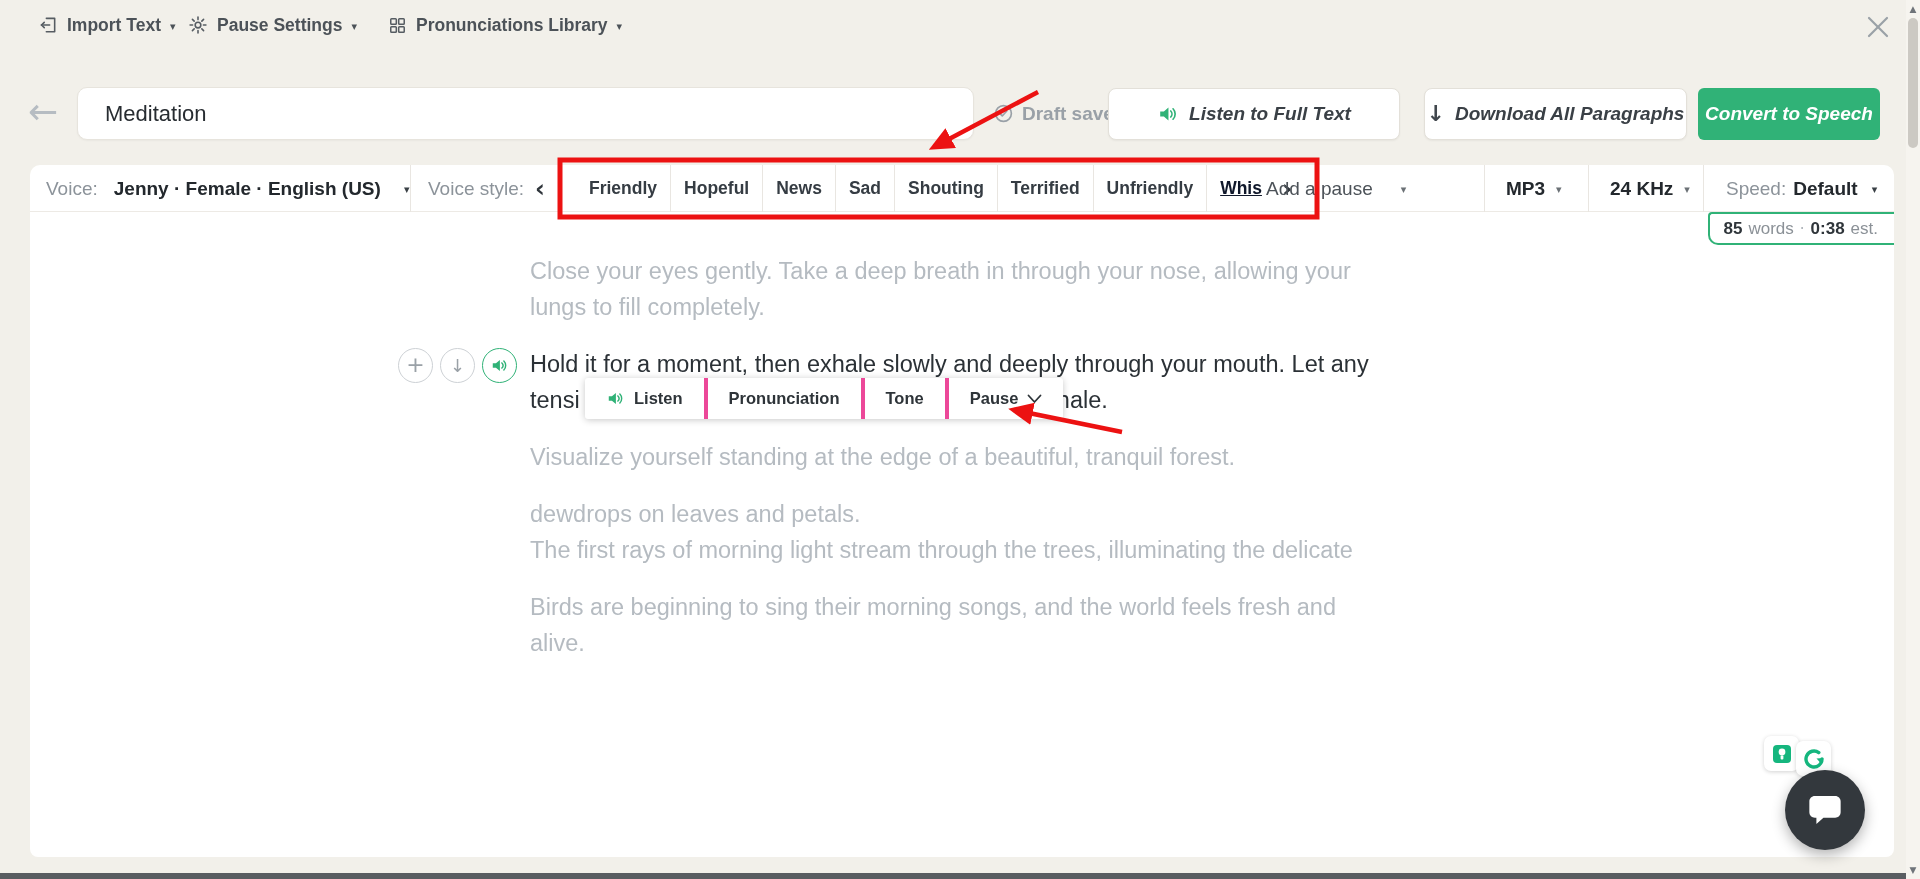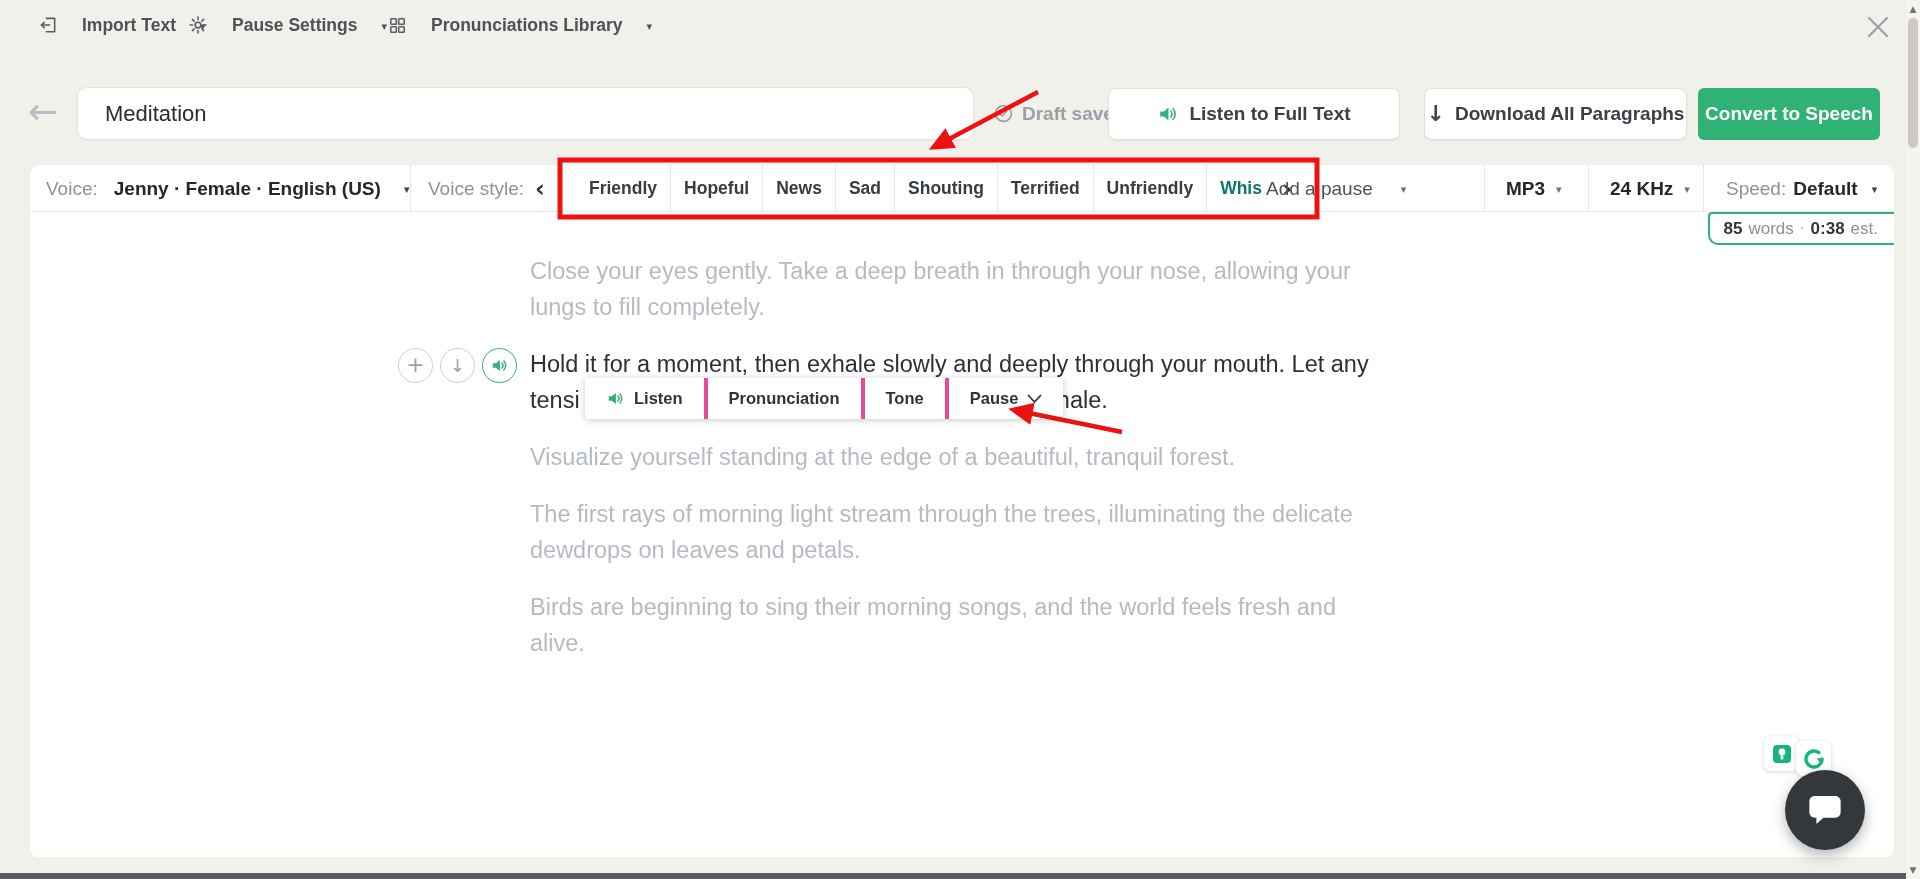--- a/index.html
+++ b/index.html
@@ -7,37 +7,37 @@
   body {
     font-family: "Liberation Sans","DejaVu Sans",sans-serif;
     background: var(--page-bg,#f2f0ea);
     color: var(--text-dark,#2e3439);
     position: relative;
   }
   .glyph { font-family: "DejaVu Sans","Liberation Sans",sans-serif; }
 
   
   .topbar { position:absolute; left:0; top:0; width:1920px; height:50px; }
-  .tb-item { position:absolute; top:0; height:50px; display:flex; align-items:center; gap:24px;
+  .tb-item { position:absolute; top:0; height:50px; display:flex; align-items:center; gap:9px;
              color:#4c5258; font-size:17.5px; font-weight:600; cursor:pointer; }
   .tb-item svg { display:block; }
   .caret { font-size:11px; color:#4c5258; line-height:1; padding-top:2px; }
   .close-btn { position:absolute; right:28px; top:13px; width:28px; height:28px; cursor:pointer; }
 
   
   .back-arrow { position:absolute; left:28px; top:86px; font-size:36px; color:#b6bcc2; cursor:pointer; line-height:52px; }
   .title-input { position:absolute; left:77px; top:87px; width:897px; height:53px;
                  background:#fff; border:1px solid #e7e4dd; border-radius:10px;
                  font-family:"Liberation Sans","DejaVu Sans",sans-serif;
                  font-size:22px; color:#272c31; padding:0 27px; outline:none;
                  box-shadow:0 1px 2px rgba(0,0,0,.04); }
   .draft-saved { position:absolute; left:993px; top:87px; height:53px; display:flex; align-items:center; gap:8px;
                  color:#99a0a7; font-size:19px; font-weight:600; }
   .btn { position:absolute; top:88px; height:52px; display:flex; align-items:center; justify-content:center; gap:10px;
-         border-radius:8px; font-size:19px; font-weight:600; cursor:pointer; }
+         border-radius:8px; font-size:19px; font-weight:600; cursor:pointer;font-style:italic; }
   .btn-white { background:#fff; border:1px solid #e3e0d9; color:#3a4046; box-shadow:0 1px 2px rgba(0,0,0,.05); }
   .btn-listen { left:1108px; width:292px; }
   .btn-download { left:1424px; width:263px; }
   .btn-convert { left:1698px; width:182px; background:var(--accent-green,#30b277); color:#fff; font-weight:700; border-radius:6px; }
   .dl-arrow { font-size:22px; color:#41474d; line-height:1; }
 
   
   .panel { position:absolute; left:30px; top:165px; width:1864px; height:692px;
            background:var(--panel-bg,#fff); border-radius:10px 10px 8px 8px; }
 
@@ -45,21 +45,21 @@
   .voicebar { position:absolute; left:0; top:0; width:100%; height:47px; border-bottom:1px solid #edeae5; }
   .vb-abs { position:absolute; top:0; height:47px; display:flex; align-items:center; }
   .vb-divider { position:absolute; top:0; width:1px; height:47px; background:#e9e6e1; }
   .vb-label { color:#8c939a; font-size:19px; }
   .vb-value { color:#23282d; font-size:19px; font-weight:700; }
   .vb-caret { font-size:11px; color:#3a4046; margin-left:7px; padding-top:2px; }
   .chev { font-size:24px; font-weight:700; color:#2f353b; line-height:1; cursor:pointer; }
   .chips { position:absolute; left:533px; top:0; height:47px; display:flex; align-items:stretch;padding-left:13px; }
   .chip { display:flex; align-items:center; padding:0 13px; font-size:17.5px; font-weight:600; color:#353c43; cursor:pointer; white-space:nowrap; }
   .chip + .chip { border-left:1px solid #e9e6e1; }
-  .chip-cut { color:#0f766e; padding-right:4px; }
+  .chip-cut { color:#0f172a; padding-right:4px;text-decoration:underline; }
 
   
   .words-badge { position:absolute; right:0; top:47px; height:33px; padding:0 16px 0 14px;
                  display:flex; align-items:center; gap:6px; background:#fff;
                  border:2px solid var(--accent-green,#30b277); border-right:none;
                  border-radius:4px 0 0 10px; font-size:17px; }
   .wb-strong { color:#2f353a; font-weight:700; }
   .wb-dim { color:#8b9197; }
   .wb-dot { color:#aab0b6; font-size:15px; }
 
@@ -244,22 +244,22 @@
       <div class="pline">Hold it for a moment, then exhale slowly and deeply through your mouth. Let any</div>
       <div class="pline p2-line2">
         <span>tensi</span>
         <span class="p2-end">exhale.</span>
       </div>
     </div>
     <div class="para">
       <div class="pline">Visualize yourself standing at the edge of a beautiful, tranquil forest.</div>
     </div>
     <div class="para">
+      <div class="pline">dewdrops on leaves and petals.</div>
       <div class="pline">The first rays of morning light stream through the trees, illuminating the delicate</div>
-      <div class="pline">dewdrops on leaves and petals.</div>
     </div>
     <div class="para">
       <div class="pline">Birds are beginning to sing their morning songs, and the world feels fresh and</div>
       <div class="pline">alive.</div>
     </div>
   </div>
 </div>
 
 <div class="para-icons">
   <div class="circle-ic">

